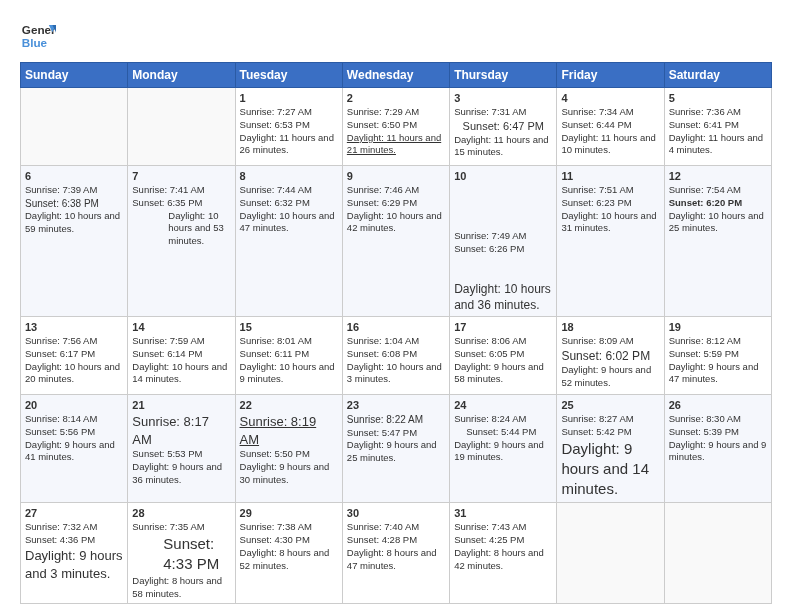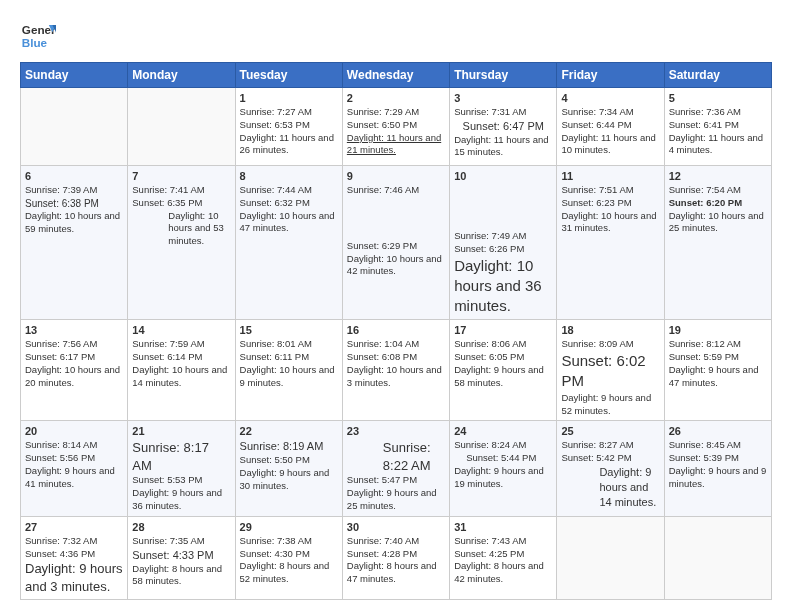--- a/index.html
+++ b/index.html
@@ -162,28 +162,28 @@
           </td>
           <td>
             <span class="day-number">8</span>
             <div style="font-size: 9.5px; line-height: 1.35;">Sunrise: 7:44 AM</div>
             <div style="font-size: 9.5px; line-height: 1.35;">Sunset: 6:32 PM</div>
             <div style="font-size: 9.5px; line-height: 1.35;">Daylight: 10 hours and 47 minutes.</div>
           </td>
           <td>
             <span class="day-number">9</span>
             <div style="font-size: 9.5px; line-height: 1.35;">Sunrise: 7:46 AM</div>
-            <div style="font-size: 9.5px; line-height: 1.35; margin-top: 43px;">Sunset: 6:29 PM</div>
+            <div style="font-size: 9.5px; line-height: 1.35;">Sunset: 6:29 PM</div>
             <div style="font-size: 9.5px; line-height: 1.35;">Daylight: 10 hours and 42 minutes.</div>
           </td>
           <td>
             <span class="day-number">10</span>
             <div style="font-size: 9.5px; line-height: 1.35; margin-top: 48px;">Sunrise: 7:49 AM</div>
             <div style="font-size: 9.5px; line-height: 1.35;">Sunset: 6:26 PM</div>
-            <div style="font-size: 15px; line-height: 1.35;">Daylight: 10 hours and 36 minutes.</div>
+            <div style="font-size: 12px; line-height: 1.35; margin-top: 25px;">Daylight: 10 hours and 36 minutes.</div>
           </td>
           <td>
             <span class="day-number">11</span>
             <div style="font-size: 9.5px; line-height: 1.35;">Sunrise: 7:51 AM</div>
             <div style="font-size: 9.5px; line-height: 1.35;">Sunset: 6:23 PM</div>
             <div style="font-size: 9.5px; line-height: 1.35;">Daylight: 10 hours and 31 minutes.</div>
           </td>
           <td>
             <span class="day-number">12</span>
             <div style="font-size: 9.5px; line-height: 1.35;">Sunrise: 7:54 AM</div>
@@ -218,21 +218,21 @@
           </td>
           <td>
             <span class="day-number">17</span>
             <div style="font-size: 9.5px; line-height: 1.35;">Sunrise: 8:06 AM</div>
             <div style="font-size: 9.5px; line-height: 1.35;">Sunset: 6:05 PM</div>
             <div style="font-size: 9.5px; line-height: 1.35;">Daylight: 9 hours and 58 minutes.</div>
           </td>
           <td>
             <span class="day-number">18</span>
             <div style="font-size: 9.5px; line-height: 1.35;">Sunrise: 8:09 AM</div>
-            <div style="font-size: 15px; line-height: 1.35;">Sunset: 6:02 PM</div>
+            <div style="font-size: 12px; line-height: 1.35;">Sunset: 6:02 PM</div>
             <div style="font-size: 9.5px; line-height: 1.35;">Daylight: 9 hours and 52 minutes.</div>
           </td>
           <td>
             <span class="day-number">19</span>
             <div style="font-size: 9.5px; line-height: 1.35;">Sunrise: 8:12 AM</div>
             <div style="font-size: 9.5px; line-height: 1.35;">Sunset: 5:59 PM</div>
             <div style="font-size: 9.5px; line-height: 1.35;">Daylight: 9 hours and 47 minutes.</div>
           </td>
         </tr>
         <tr>
@@ -243,60 +243,60 @@
             <div style="font-size: 9.5px; line-height: 1.35;">Daylight: 9 hours and 41 minutes.</div>
           </td>
           <td>
             <span class="day-number">21</span>
             <div style="font-size: 13px; line-height: 1.35;">Sunrise: 8:17 AM</div>
             <div style="font-size: 9.5px; line-height: 1.35;">Sunset: 5:53 PM</div>
             <div style="font-size: 9.5px; line-height: 1.35;">Daylight: 9 hours and 36 minutes.</div>
           </td>
           <td>
             <span class="day-number">22</span>
-            <div style="font-size: 11px; line-height: 1.35;">Sunrise: 8:19 AM</div>
+            <div style="font-size: 13px; line-height: 1.35; text-decoration: underline;">Sunrise: 8:19 AM</div>
             <div style="font-size: 9.5px; line-height: 1.35;">Sunset: 5:50 PM</div>
             <div style="font-size: 9.5px; line-height: 1.35;">Daylight: 9 hours and 30 minutes.</div>
           </td>
           <td>
             <span class="day-number">23</span>
-            <div style="font-size: 13px; line-height: 1.35; margin-left: 36px;">Sunrise: 8:22 AM</div>
+            <div style="font-size: 10px; line-height: 1.35;">Sunrise: 8:22 AM</div>
             <div style="font-size: 9.5px; line-height: 1.35;">Sunset: 5:47 PM</div>
             <div style="font-size: 9.5px; line-height: 1.35;">Daylight: 9 hours and 25 minutes.</div>
           </td>
           <td>
             <span class="day-number">24</span>
             <div style="font-size: 9.5px; line-height: 1.35;">Sunrise: 8:24 AM</div>
             <div style="font-size: 9.5px; line-height: 1.35; margin-left: 12px;">Sunset: 5:44 PM</div>
             <div style="font-size: 9.5px; line-height: 1.35;">Daylight: 9 hours and 19 minutes.</div>
           </td>
           <td>
             <span class="day-number">25</span>
             <div style="font-size: 9.5px; line-height: 1.35;">Sunrise: 8:27 AM</div>
             <div style="font-size: 9.5px; line-height: 1.35;">Sunset: 5:42 PM</div>
-            <div style="font-size: 11px; line-height: 1.35; margin-left: 38px;">Daylight: 9 hours and 14 minutes.</div>
+            <div style="font-size: 15px; line-height: 1.35;">Daylight: 9 hours and 14 minutes.</div>
           </td>
           <td>
             <span class="day-number">26</span>
-            <div style="font-size: 9.5px; line-height: 1.35;">Sunrise: 8:45 AM</div>
+            <div style="font-size: 9.5px; line-height: 1.35;">Sunrise: 8:30 AM</div>
             <div style="font-size: 9.5px; line-height: 1.35;">Sunset: 5:39 PM</div>
             <div style="font-size: 9.5px; line-height: 1.35;">Daylight: 9 hours and 9 minutes.</div>
           </td>
         </tr>
         <tr>
           <td>
             <span class="day-number">27</span>
             <div style="font-size: 9.5px; line-height: 1.35;">Sunrise: 7:32 AM</div>
             <div style="font-size: 9.5px; line-height: 1.35;">Sunset: 4:36 PM</div>
             <div style="font-size: 13px; line-height: 1.35;">Daylight: 9 hours and 3 minutes.</div>
           </td>
           <td>
             <span class="day-number">28</span>
             <div style="font-size: 9.5px; line-height: 1.35;">Sunrise: 7:35 AM</div>
-            <div style="font-size: 11px; line-height: 1.35;">Sunset: 4:33 PM</div>
+            <div style="font-size: 15px; line-height: 1.35; margin-left: 31px;">Sunset: 4:33 PM</div>
             <div style="font-size: 9.5px; line-height: 1.35;">Daylight: 8 hours and 58 minutes.</div>
           </td>
           <td>
             <span class="day-number">29</span>
             <div style="font-size: 9.5px; line-height: 1.35;">Sunrise: 7:38 AM</div>
             <div style="font-size: 9.5px; line-height: 1.35;">Sunset: 4:30 PM</div>
             <div style="font-size: 9.5px; line-height: 1.35;">Daylight: 8 hours and 52 minutes.</div>
           </td>
           <td>
             <span class="day-number">30</span>

